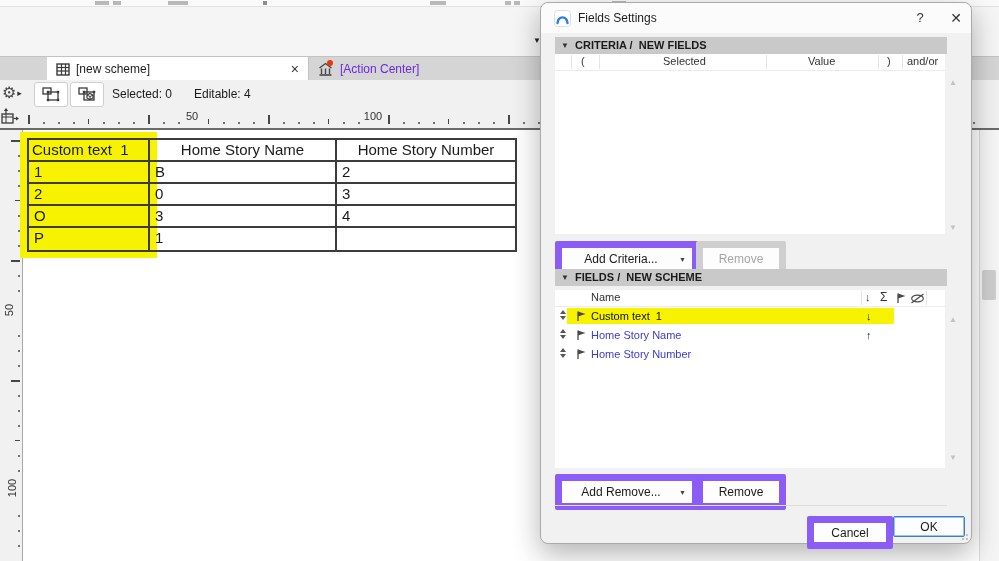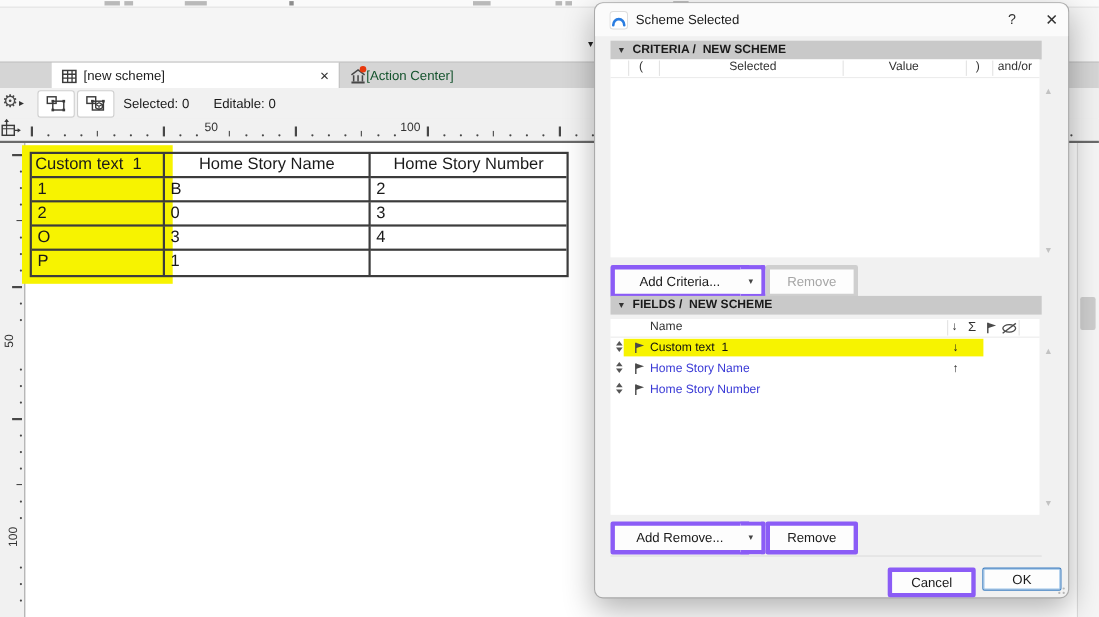--- a/index.html
+++ b/index.html
@@ -68,21 +68,21 @@
   .secbar .sectxt{position:absolute;left:20px;top:0;}
   .panel{position:absolute;left:14px;width:390px;background:#ffffff;}
   .phead{position:absolute;left:0;top:0;width:100%;height:16px;border-bottom:1px solid #ececec;font-size:11px;color:#333;}
   .sep{position:absolute;top:1px;width:1px;height:14px;background:#e3e3e3;}
   .scrollarrow{position:absolute;font-size:8px;color:#c2c2c2;line-height:8px;}
   .rowtxt{font-size:11px;color:#1a1a1a;position:absolute;}
   .drag{position:absolute;display:flex;flex-direction:column;align-items:center;gap:2px;width:8px;}
   .drag i{display:block;width:0;height:0;border-left:3px solid transparent;border-right:3px solid transparent;}
   .drag .up{border-bottom:4px solid #555;}
   .drag .dn{border-top:4px solid #555;}
-  .btn{position:absolute;background:#fdfdfd;border:4px solid #8b5cf6;border-radius:2px;font-size:12px;color:#1a1a1a;
+  .btn{position:absolute;background:#fdfdfd;border:7px solid #8b5cf6;border-radius:2px;font-size:12px;color:#1a1a1a;
     display:flex;align-items:center;justify-content:center;height:22px;cursor:default;}
   .btn.disabled{color:#a6a6a6;}
   .sbtn-arrow{font-size:7px;color:#444;}
   .fldname{position:absolute;font-size:11px;}
   .blue{color:#3a3ad6;}
   .sortglyph{position:absolute;font-size:11px;color:#222;}
   #okbtn{border:1px solid #3e7fc1;box-shadow:0 0 0 1px #9cc3e8 inset;}
   #grip{position:absolute;right:3px;bottom:3px;width:8px;height:8px;}
   #grip b{position:absolute;width:2px;height:2px;background:#b5b5b5;border-radius:50%;}
 </style>
@@ -117,21 +117,21 @@
       <span class="tab-close">×</span>
     </div>
     <div class="abs" id="tab-inactive">
       <svg style="margin-left:9px" width="15" height="15" viewBox="0 0 15 15">
         <polyline points="1.5,6 7.5,1.5 13.5,6" fill="none" stroke="#474747" stroke-width="1.4"></polyline>
         <line x1="3.5" y1="6.5" x2="3.5" y2="12" stroke="#474747" stroke-width="1.4"></line>
         <line x1="7.5" y1="6.5" x2="7.5" y2="12" stroke="#474747" stroke-width="1.4"></line>
         <line x1="11.5" y1="6.5" x2="11.5" y2="12" stroke="#474747" stroke-width="1.4"></line>
         <line x1="1.5" y1="13" x2="13.5" y2="13" stroke="#474747" stroke-width="1.6"></line>
       </svg>
-      <span class="tab-label" style="color:#14532d">[Action Center]</span>
+      <span class="tab-label" style="margin-left:7px;color:#6d28d9">[Action Center]</span>
     </div>
     <div class="reddot"></div>
   </div>
 
   <div class="abs" id="toolbar">
     <div id="gearbox">
       <span style="font-size:16px;color:#4a4a4a;line-height:18px">⚙</span>
       <span style="font-size:9px;color:#333">▸</span>
     </div>
     <div class="tbtn" style="left:34px">
@@ -150,21 +150,21 @@
         <rect x="7" y="6" width="10" height="8" fill="none" stroke="#3a3a3a" stroke-width="1.3"></rect>
         <rect x="5.8" y="4.8" width="2.4" height="2.4" fill="#3a3a3a"></rect>
         <rect x="15.8" y="4.8" width="2.4" height="2.4" fill="#3a3a3a"></rect>
         <path d="M10 9 l3 -1.6 l3 1.6 l0 3 l-3 1.6 l-3 -1.6 z" fill="#fff" stroke="#3a3a3a" stroke-width="1.2"></path>
         <line x1="10" y1="9" x2="13" y2="10.6" stroke="#3a3a3a" stroke-width="1"></line>
         <line x1="16" y1="9" x2="13" y2="10.6" stroke="#3a3a3a" stroke-width="1"></line>
         <line x1="13" y1="10.6" x2="13" y2="13.6" stroke="#3a3a3a" stroke-width="1"></line>
       </svg>
     </div>
     <span class="status" style="left:112px">Selected: 0</span>
-    <span class="status" style="left:194px">Editable: 0</span>
+    <span class="status" style="left:194px">Editable: 4</span>
   </div>
 
   <div class="abs" id="hruler">
     <div id="hruler-corner">
       <svg width="20" height="18" viewBox="0 0 20 18">
         <line x1="6" y1="6" x2="6" y2="1.5" stroke="#3a3a3a" stroke-width="1.2"></line>
         <polygon points="6,0 3.8,3 8.2,3" fill="#3a3a3a"></polygon>
         <rect x="2" y="6" width="11" height="9" fill="none" stroke="#3a3a3a" stroke-width="1.3"></rect>
         <line x1="2" y1="9" x2="13" y2="9" stroke="#3a3a3a" stroke-width="1"></line>
         <line x1="6" y1="6" x2="6" y2="15" stroke="#3a3a3a" stroke-width="1"></line>
@@ -297,28 +297,28 @@
     <div>P</div>
     <div>1</div>
   </div>
 
   <div class="abs" id="dialog">
     <div id="dlg-title">
       <svg class="abs" style="left:13px;top:7px" width="17" height="17" viewBox="0 0 17 17">
         <rect x="0.5" y="0.5" width="16" height="16" rx="3" fill="#ffffff" stroke="#dddddd"></rect>
         <path d="M3.5 13 A5 5.6 0 0 1 13.5 13" fill="none" stroke="#2a7de1" stroke-width="2.4" stroke-linecap="round"></path>
       </svg>
-      <span id="dlg-title-text">Scheme Selected</span>
+      <span id="dlg-title-text">Fields Settings</span>
       <span class="dlg-titlebtn" style="left:370px">?</span>
       <span class="dlg-titlebtn" style="left:406px;font-size:14px">✕</span>
     </div>
 
     <div class="secbar" style="top:34px">
       <span class="cara">▼</span>
-      <span class="sectxt pre">CRITERIA /  NEW SCHEME</span>
+      <span class="sectxt pre">CRITERIA /  NEW FIELDS</span>
     </div>
 
     <div class="panel" style="top:51px;height:180px">
       <div class="phead">
         <span class="sep" style="left:16px"></span>
           <span class="sep" style="left:44px"></span>
         <span class="sep" style="left:211px"></span>
           <span class="sep" style="left:323px"></span>
         <span class="sep" style="left:347px"></span>
         <span class="abs" style="left:26px;top:1px">(</span>

